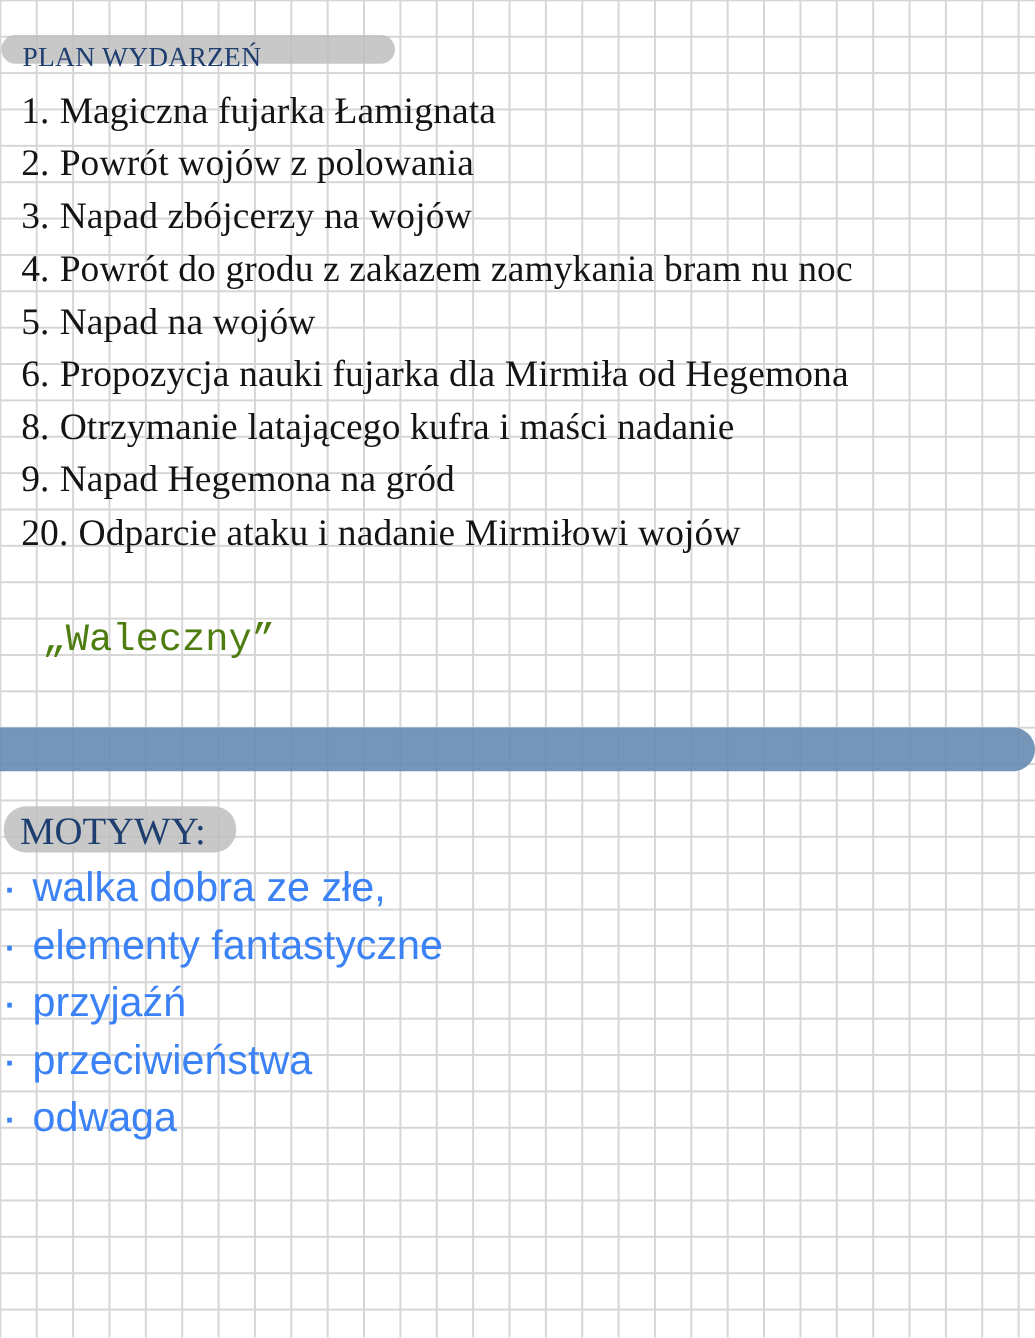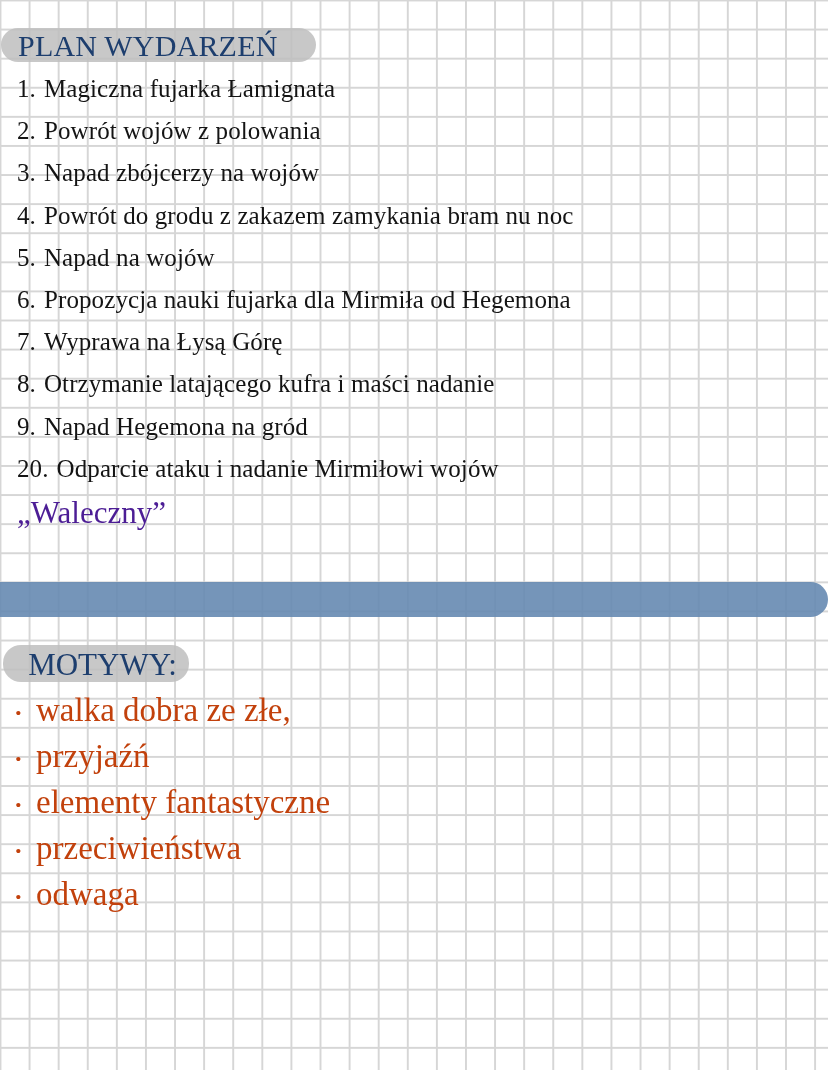--- a/index.html
+++ b/index.html
@@ -25,65 +25,64 @@
       background: rgba(190, 190, 190, 0.85);
       border-radius: 18px;
       color: #1d3e6e;
       font-family: "Liberation Serif", "DejaVu Serif", serif;
       white-space: nowrap;
       box-sizing: border-box;
     }
     #plan-title {
       left: 1px;
       top: 28px;
-      height: 34px;
+      height: 23px;
       width: 315px;
       padding-left: 17px;
-      font-size: 30px;
+      font-size: 22px;
       line-height: 36px;
       letter-spacing: 0.2px;
     }
     #motifs-title {
       left: 3px;
       top: 645px;
       height: 37px;
       width: 186px;
       padding-left: 13px;
       font-size: 31px;
       line-height: 39px;
-      text-align: center;
     }
     .plan-list {
       position: absolute;
       left: 0;
       top: 68px;
       margin: 0;
       padding: 0;
       list-style: none;
     }
     .plan-item {
       position: relative;
       height: 42.2px;
       line-height: 42.2px;
       padding-left: 17px;
       font-family: "Liberation Serif", "DejaVu Serif", serif;
-      font-size: 25px;
+      font-size: 30px;
       white-space: nowrap;
       color: #141414;
       letter-spacing: 0.1px;
     }
     .plan-item .num { margin-right: 8px; }
     .plan-cont {
       position: absolute;
-      left: 17px;
+      left: 34px;
       top: 492px;
-      font-family: Liberation Serif, serif;
+      font-family: Liberation Mono, monospace;
       font-size: 31px;
       line-height: 42px;
-      color: #4c1d95;
+      color: #4d7c0f;
       white-space: nowrap;
     }
     .divider-bar {
       position: absolute;
       left: 0;
       top: 582px;
       width: 828px;
       height: 35px;
       background: rgba(102, 138, 177, 0.9);
       border-radius: 0 18px 18px 0;
@@ -92,24 +91,24 @@
       position: absolute;
       left: 0;
       top: 687px;
       margin: 0;
       padding: 0;
       list-style: none;
     }
     .motif-item {
       height: 46px;
       line-height: 46px;
-      padding-left: 14px;
-      font-family: Liberation Serif, serif;
+      padding-left: 4px;
+      font-family: Liberation Sans, sans-serif;
       font-size: 33px;
-      color: #c2410c;
+      color: #3b82f6;
       white-space: nowrap;
     }
     .motif-item .dot {
       display: inline-block;
       width: 22px;
       font-size: 26px;
       font-weight: bold;
     }
   </style>
 </head>
@@ -117,31 +116,30 @@
 
 <div id="plan-title" class="pill">PLAN WYDARZEŃ</div>
 
 <ul class="plan-list">
   <li class="plan-item"><span class="num">1.</span><span>Magiczna fujarka Łamignata</span></li>
   <li class="plan-item"><span class="num">2.</span><span>Powrót wojów z polowania</span></li>
   <li class="plan-item"><span class="num">3.</span><span>Napad zbójcerzy na wojów</span></li>
   <li class="plan-item"><span class="num">4.</span><span>Powrót do grodu z zakazem zamykania bram nu noc</span></li>
   <li class="plan-item"><span class="num">5.</span><span>Napad na wojów</span></li>
   <li class="plan-item"><span class="num">6.</span><span>Propozycja nauki fujarka dla Mirmiła od Hegemona</span></li>
-  <li class="plan-item"><span class="num">7.</span><span>Wyprawa na Łysą Górę</span></li>
   <li class="plan-item"><span class="num">8.</span><span>Otrzymanie latającego kufra i maści nadanie</span></li>
   <li class="plan-item"><span class="num">9.</span><span>Napad Hegemona na gród</span></li>
   <li class="plan-item"><span class="num">20.</span><span>Odparcie ataku i nadanie Mirmiłowi wojów</span></li>
 </ul>
 
 <div class="plan-cont">„Waleczny”</div>
 
 <div class="divider-bar"></div>
 
 <div id="motifs-title" class="pill">MOTYWY:</div>
 
 <ul class="motif-list">
   <li class="motif-item"><span class="dot">·</span><span>walka dobra ze złe,</span></li>
+  <li class="motif-item"><span class="dot">·</span><span>elementy fantastyczne</span></li>
   <li class="motif-item"><span class="dot">·</span><span>przyjaźń</span></li>
-  <li class="motif-item"><span class="dot">·</span><span>elementy fantastyczne</span></li>
   <li class="motif-item"><span class="dot">·</span><span>przeciwieństwa</span></li>
   <li class="motif-item"><span class="dot">·</span><span>odwaga</span></li>
 </ul>
 
 </body></html>

